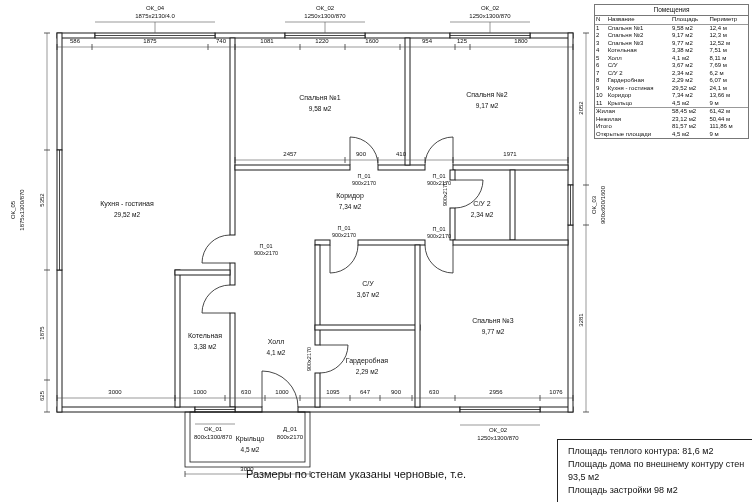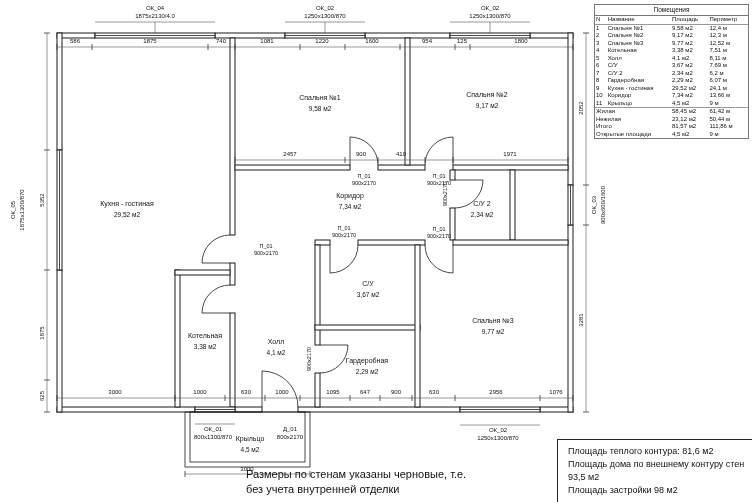--- a/index.html
+++ b/index.html
@@ -352,21 +352,20 @@
             <td>4,5 м2</td>
             <td>9 м</td>
           </tr>
     </tbody>
   </table>
 </div>
 
 
 <div class="note-dims">
   <div>Размеры по стенам указаны черновые, т.е.</div>
-  <div>без учета внутренней отделки</div>
 </div>
 
 
 <div class="note-areas">
   <div>Площадь теплого контура: 81,6 м2</div>
   <div>Площадь дома по внешнему контуру стен 93,5 м2</div>
   <div>Площадь застройки 98 м2</div>
 </div>
 
 </div>

